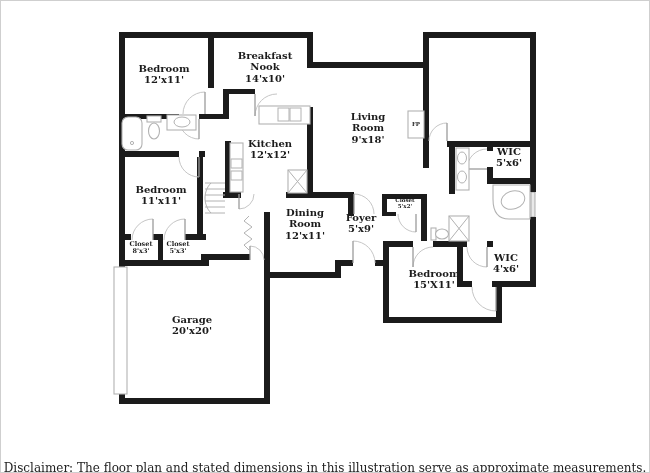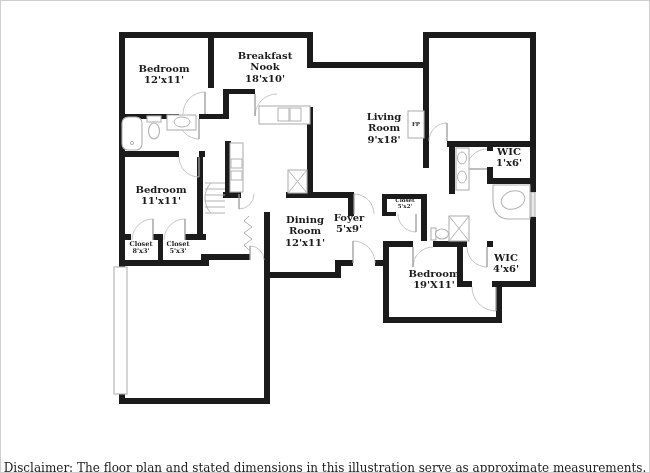--- a/index.html
+++ b/index.html
@@ -184,62 +184,70 @@
       <rect class="fx" x="113" y="266" width="13" height="127"></rect>
     </g>
   </svg>
 
   <div class="rlabel" style="left:163px;top:73px;width:60px">
     <div>Bedroom</div>
     <div>12'x11'</div>
   </div>
   <div class="rlabel" style="left:264px;top:66px;width:58px">
     <div>Breakfast Nook</div>
-    <div>18'x10'</div>
-  </div>
-  <div class="rlabel" style="left:383px;top:127px;width:44px">
+    <div>14'x10'</div>
+  </div>
+  <div class="rlabel" style="left:367px;top:127px;width:44px">
     <div>Living Room</div>
     <div>9'x18'</div>
   </div>
+  <div class="rlabel" style="left:269px;top:148px;width:60px">
+    <div>Kitchen</div>
+    <div>12'x12'</div>
+  </div>
   <div class="rlabel" style="left:508px;top:156px;width:40px">
     <div>WIC</div>
-    <div>1'x6'</div>
+    <div>5'x6'</div>
   </div>
   <div class="rlabel" style="left:160px;top:194px;width:60px">
     <div>Bedroom</div>
     <div>11'x11'</div>
   </div>
   <div class="rlabel sm" style="left:140px;top:247px;width:36px">
     <div>Closet</div>
     <div>8'x3'</div>
   </div>
   <div class="rlabel sm" style="left:177px;top:247px;width:36px">
     <div>Closet</div>
     <div>5'x3'</div>
   </div>
-  <div class="rlabel" style="left:304px;top:230px;width:44px">
+  <div class="rlabel" style="left:304px;top:223px;width:44px">
     <div>Dining Room</div>
     <div>12'x11'</div>
   </div>
-  <div class="rlabel" style="left:348px;top:222px;width:44px">
+  <div class="rlabel" style="left:360px;top:222px;width:44px">
     <div>Foyer</div>
     <div>5'x9'</div>
   </div>
   <div class="rlabel xs" style="left:404px;top:203px;width:30px">
     <div>Closet</div>
     <div>5'x2'</div>
   </div>
   <div class="rlabel" style="left:433px;top:278px;width:60px">
     <div>Bedroom</div>
-    <div>19'X11'</div>
+    <div>15'X11'</div>
   </div>
   <div class="rlabel" style="left:505px;top:262px;width:40px">
     <div>WIC</div>
     <div>4'x6'</div>
   </div>
+  <div class="rlabel" style="left:191px;top:324px;width:60px">
+    <div>Garage</div>
+    <div>20'x20'</div>
+  </div>
   <div class="rlabel xs" style="left:415px;top:124px;width:16px">
     <div>FP</div>
   </div>
 
   <div class="disclaimer">
     <div>Disclaimer: The floor plan and stated dimensions in this illustration serve as approximate measurements.</div>
   </div>
 
 </div>
 

